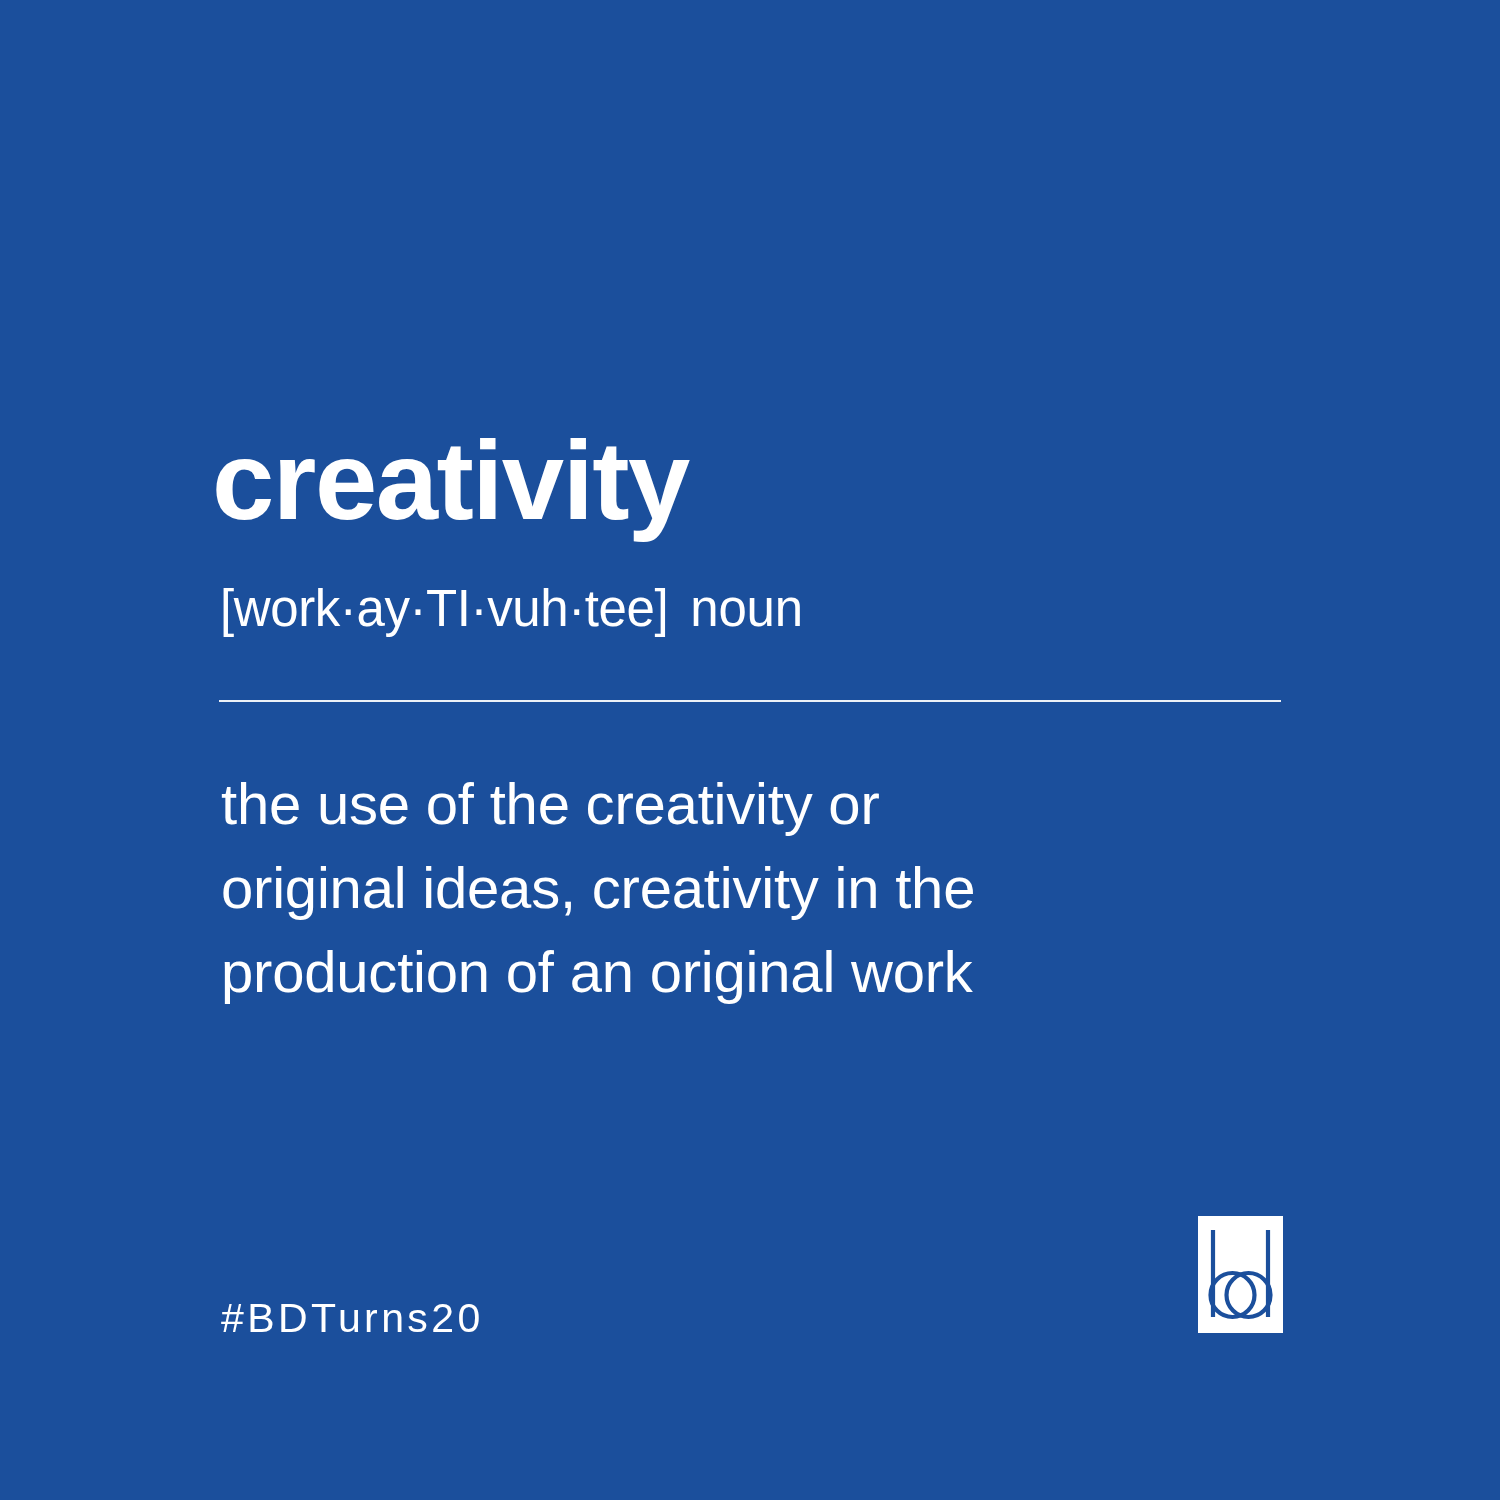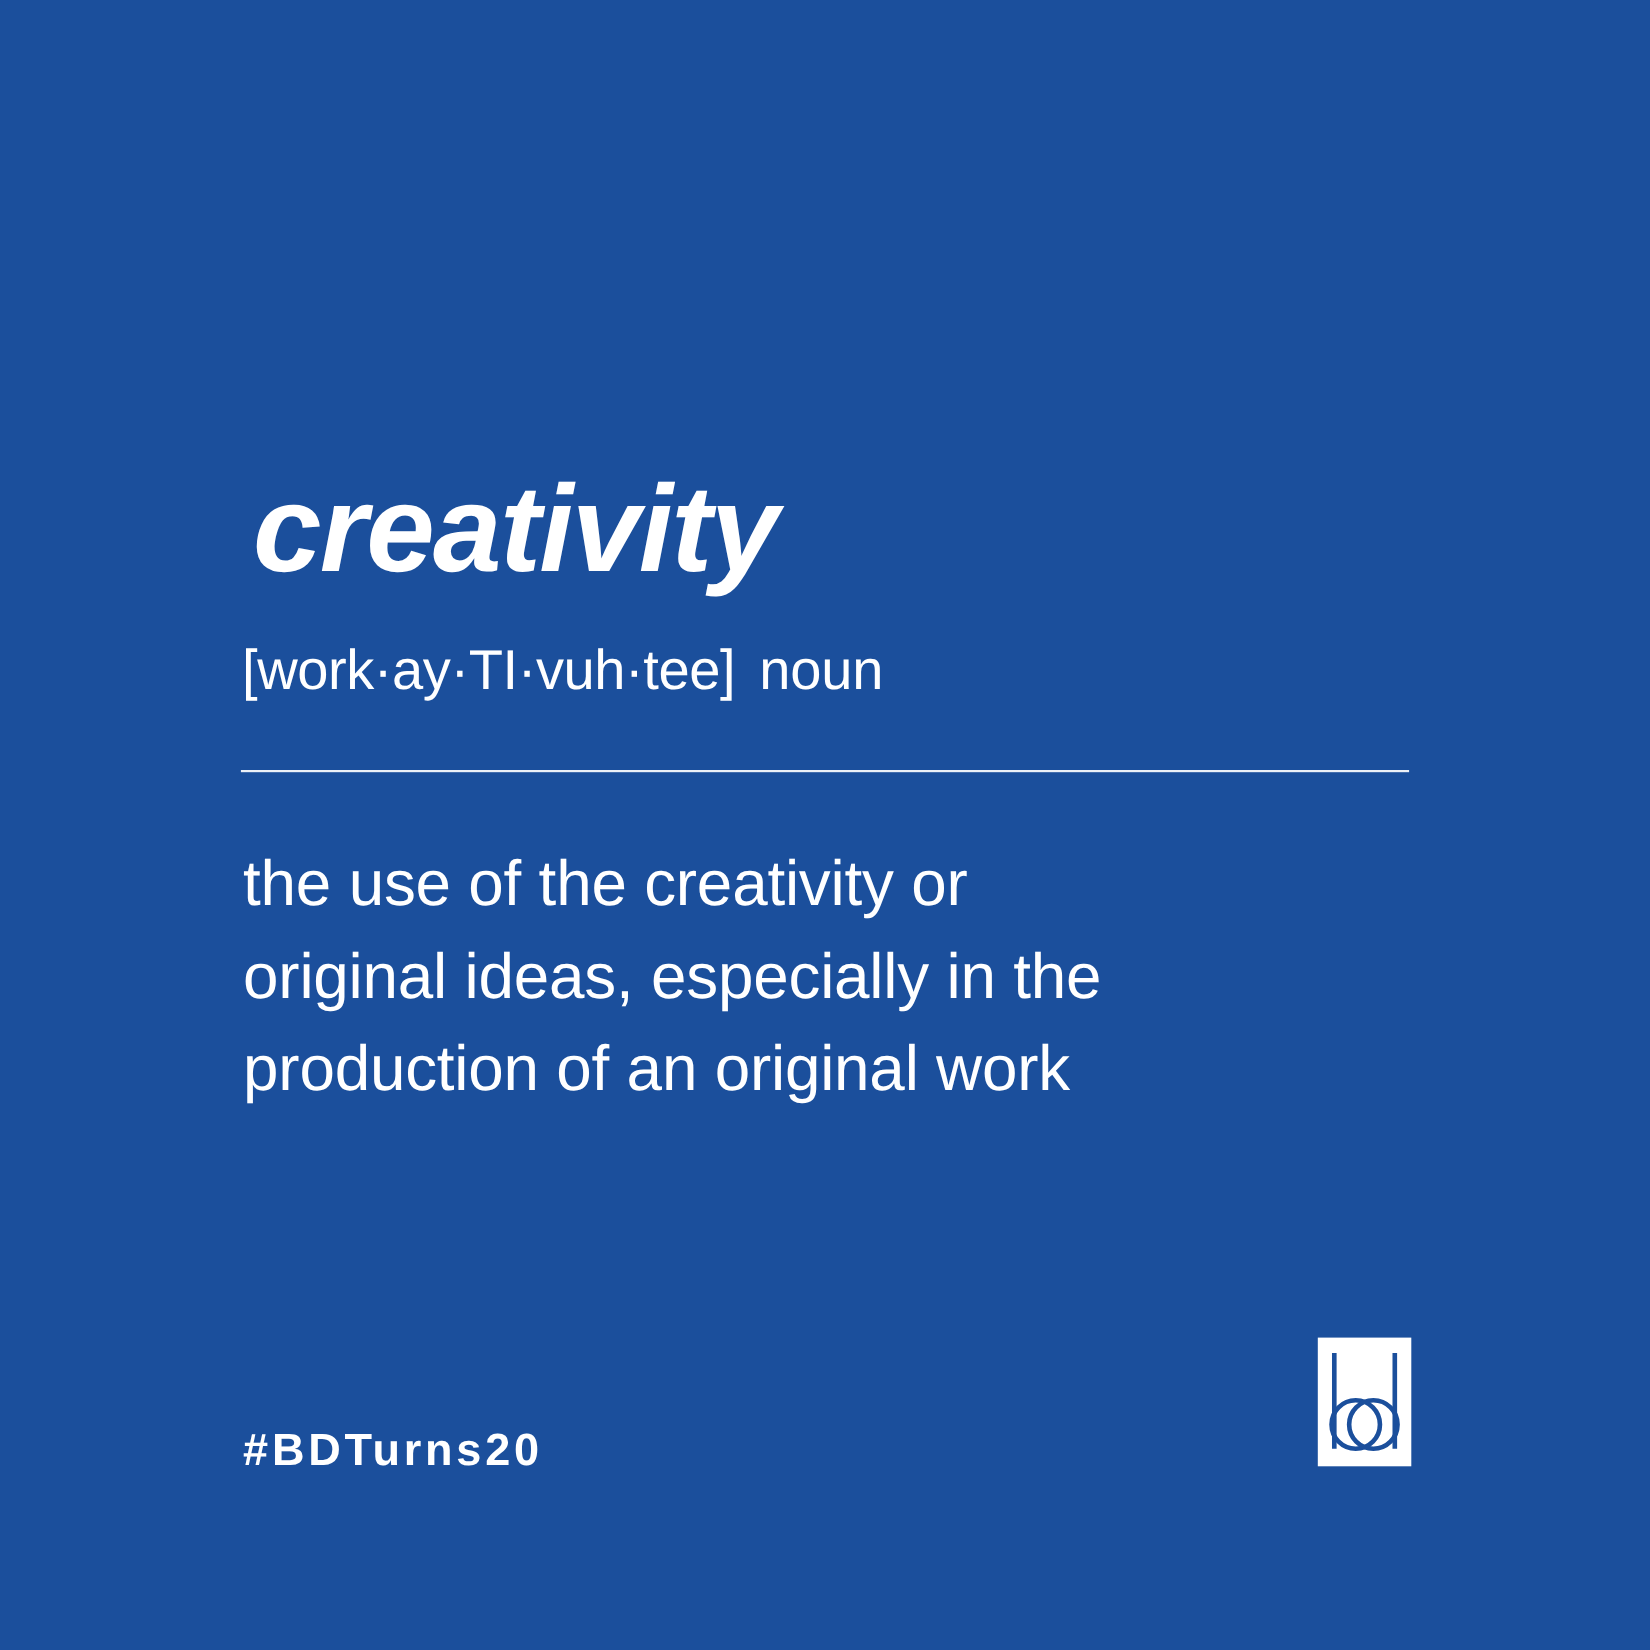--- a/index.html
+++ b/index.html
@@ -17,29 +17,28 @@
     position: relative;
     width: 1500px;
     height: 1500px;
     background: #1b4f9c;
     box-sizing: border-box;
   }
 
   
   #headword {
     position: absolute;
-    left: 230px;
+    left: 212px;
     top: 425px;
     font-size: 112px;
     font-weight: 700;
     color: #ffffff;
     letter-spacing: -1.5px;
     line-height: 1.0;
     white-space: nowrap;
-    font-style: italic;
   }
 
   
   #pron-row {
     position: absolute;
     left: 220px;
     top: 583px;
     white-space: nowrap;
     color: #ffffff;
     font-size: 51px;
@@ -83,21 +82,21 @@
     white-space: nowrap;
   }
 
   
   #hashtag {
     position: absolute;
     left: 221px;
     top: 1298px;
     color: #ffffff;
     font-size: 41px;
-    font-weight: 700;
+    font-weight: 400;
     letter-spacing: 3.4px;
     line-height: 1.0;
     white-space: nowrap;
   }
 
   
   #logo {
     position: absolute;
     left: 1198px;
     top: 1216px;
@@ -119,21 +118,21 @@
   <div id="headword">creativity</div>
 
   <div id="pron-row">
     <span class="pron">[work·ay·TI·vuh·tee]</span><span class="pos">noun</span>
   </div>
 
   <div id="divider"></div>
 
   <div id="definition">
     <span class="defline">the use of the creativity or</span>
-    <span class="defline">original ideas, especially in the</span>
+    <span class="defline">original ideas, creativity in the</span>
     <span class="defline">production of an original work</span>
   </div>
 
   <div id="hashtag">#BDTurns20</div>
 
   <div id="logo">
     <svg viewBox="0 0 85 117" xmlns="http://www.w3.org/2000/svg">
       <g fill="none" stroke="#1b4f9c" stroke-width="4.2">
         <line x1="15" y1="14" x2="15" y2="101"></line>
         <line x1="70" y1="14" x2="70" y2="101"></line>

